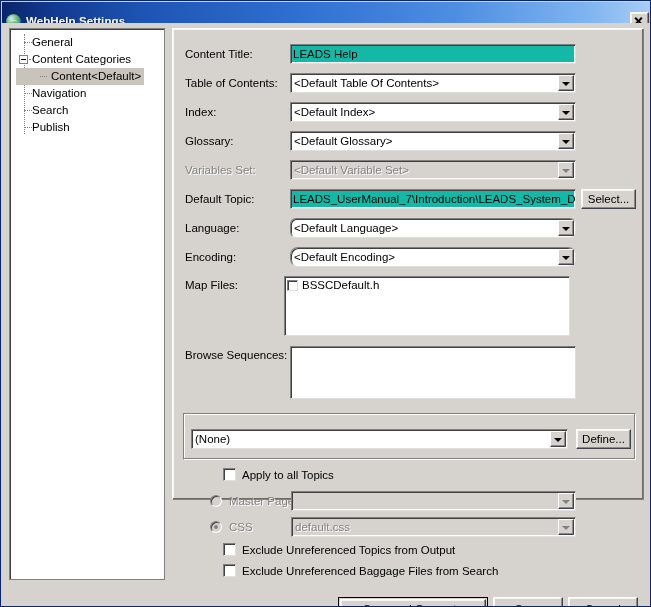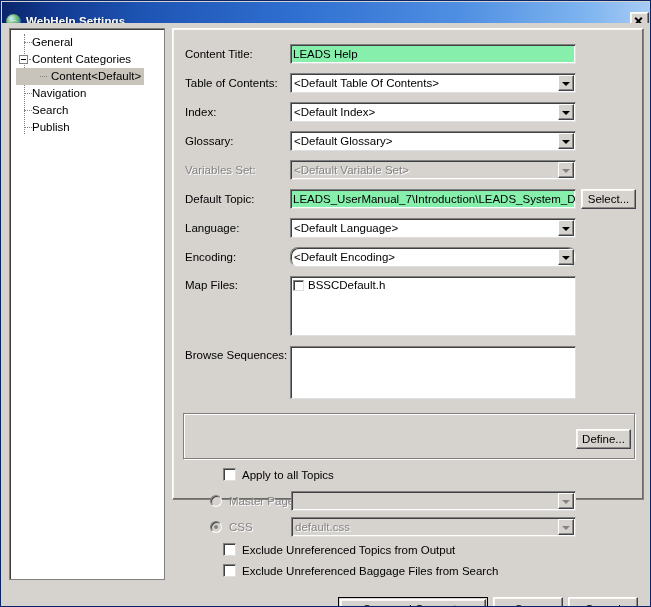--- a/index.html
+++ b/index.html
@@ -189,21 +189,21 @@
     color: #000;
     white-space: nowrap;
   }
   .field-label.disabled { color: #848284; text-shadow: 1px 1px 0 #ffffff; }
 
   
   .txt {
     position: absolute;
     box-sizing: border-box;
     height: 20px;
-    background: #86efac;
+    background: #14b8a6;
     border: 1px solid #808080;
     border-right-color: #dfdfdf;
     border-bottom-color: #dfdfdf;
     box-shadow: inset 1px 1px 0 #404040, inset -1px -1px 0 #ffffff;
     font-family: "Liberation Sans", sans-serif;
     font-size: 11.5px;
     line-height: 18px;
     padding: 0 2px;
     overflow: hidden;
     white-space: nowrap;
@@ -513,46 +513,50 @@
       </div>
 
       <div class="field-row" style="top:160px">
         <span class="field-label">Default Topic:</span>
         <span class="txt" style="left:117px; width:286px;">LEADS_UserManual_7\Introduction\LEADS_System_Desc</span>
         <span class="btn" style="position:absolute; left:408px; width:55px; height:20px;">Select...</span>
       </div>
 
       <div class="field-row" style="top:189px">
         <span class="field-label">Language:</span>
-        <span class="combo" style="left:117px; width:286px;">
+        <span class="combo" style="left:117px; width:286px;border-radius:6px;">
           <span class="cval">&lt;Default Language&gt;</span>
           <span class="carrow"></span>
         </span>
       </div>
 
       <div class="field-row" style="top:218px">
         <span class="field-label">Encoding:</span>
         <span class="combo" style="left:117px; width:286px;border-radius:8px;">
           <span class="cval">&lt;Default Encoding&gt;</span>
           <span class="carrow"></span>
         </span>
       </div>
 
       <span class="field-label" style="position:absolute; top:250px;">Map Files:</span>
-      <div class="listbox" style="left:117px; top:247px; width:286px; height:60px;">
+      <div class="listbox" style="left:111px; top:247px; width:286px; height:60px;">
         <div class="li">
           <span class="cb"></span>
           <span>BSSCDefault.h</span>
         </div>
       </div>
 
       <span class="field-label" style="position:absolute; top:320px;">Browse Sequences:</span>
       <div class="listbox" style="left:117px; top:317px; width:286px; height:53px;"></div>
 
       <div class="groupbox" style="left:10px; top:384px; width:453px; height:47px;">
+        <span class="combo" style="left:7px; top:15px; width:377px;">
+          <span class="cval">(None)</span>
+          <span class="carrow"></span>
+        </span>
         <span class="btn" style="position:absolute; left:392px; top:15px; width:55px; height:20px;">Define...</span>
       </div>
 
       <div class="chk-row" style="left:14px; top:439px;">
         <span class="chk"></span>
         <span>Apply to all Topics</span>
       </div>
 
       <div class="radio-row" style="left:37px; top:466px;">
         <span class="radio"></span>

